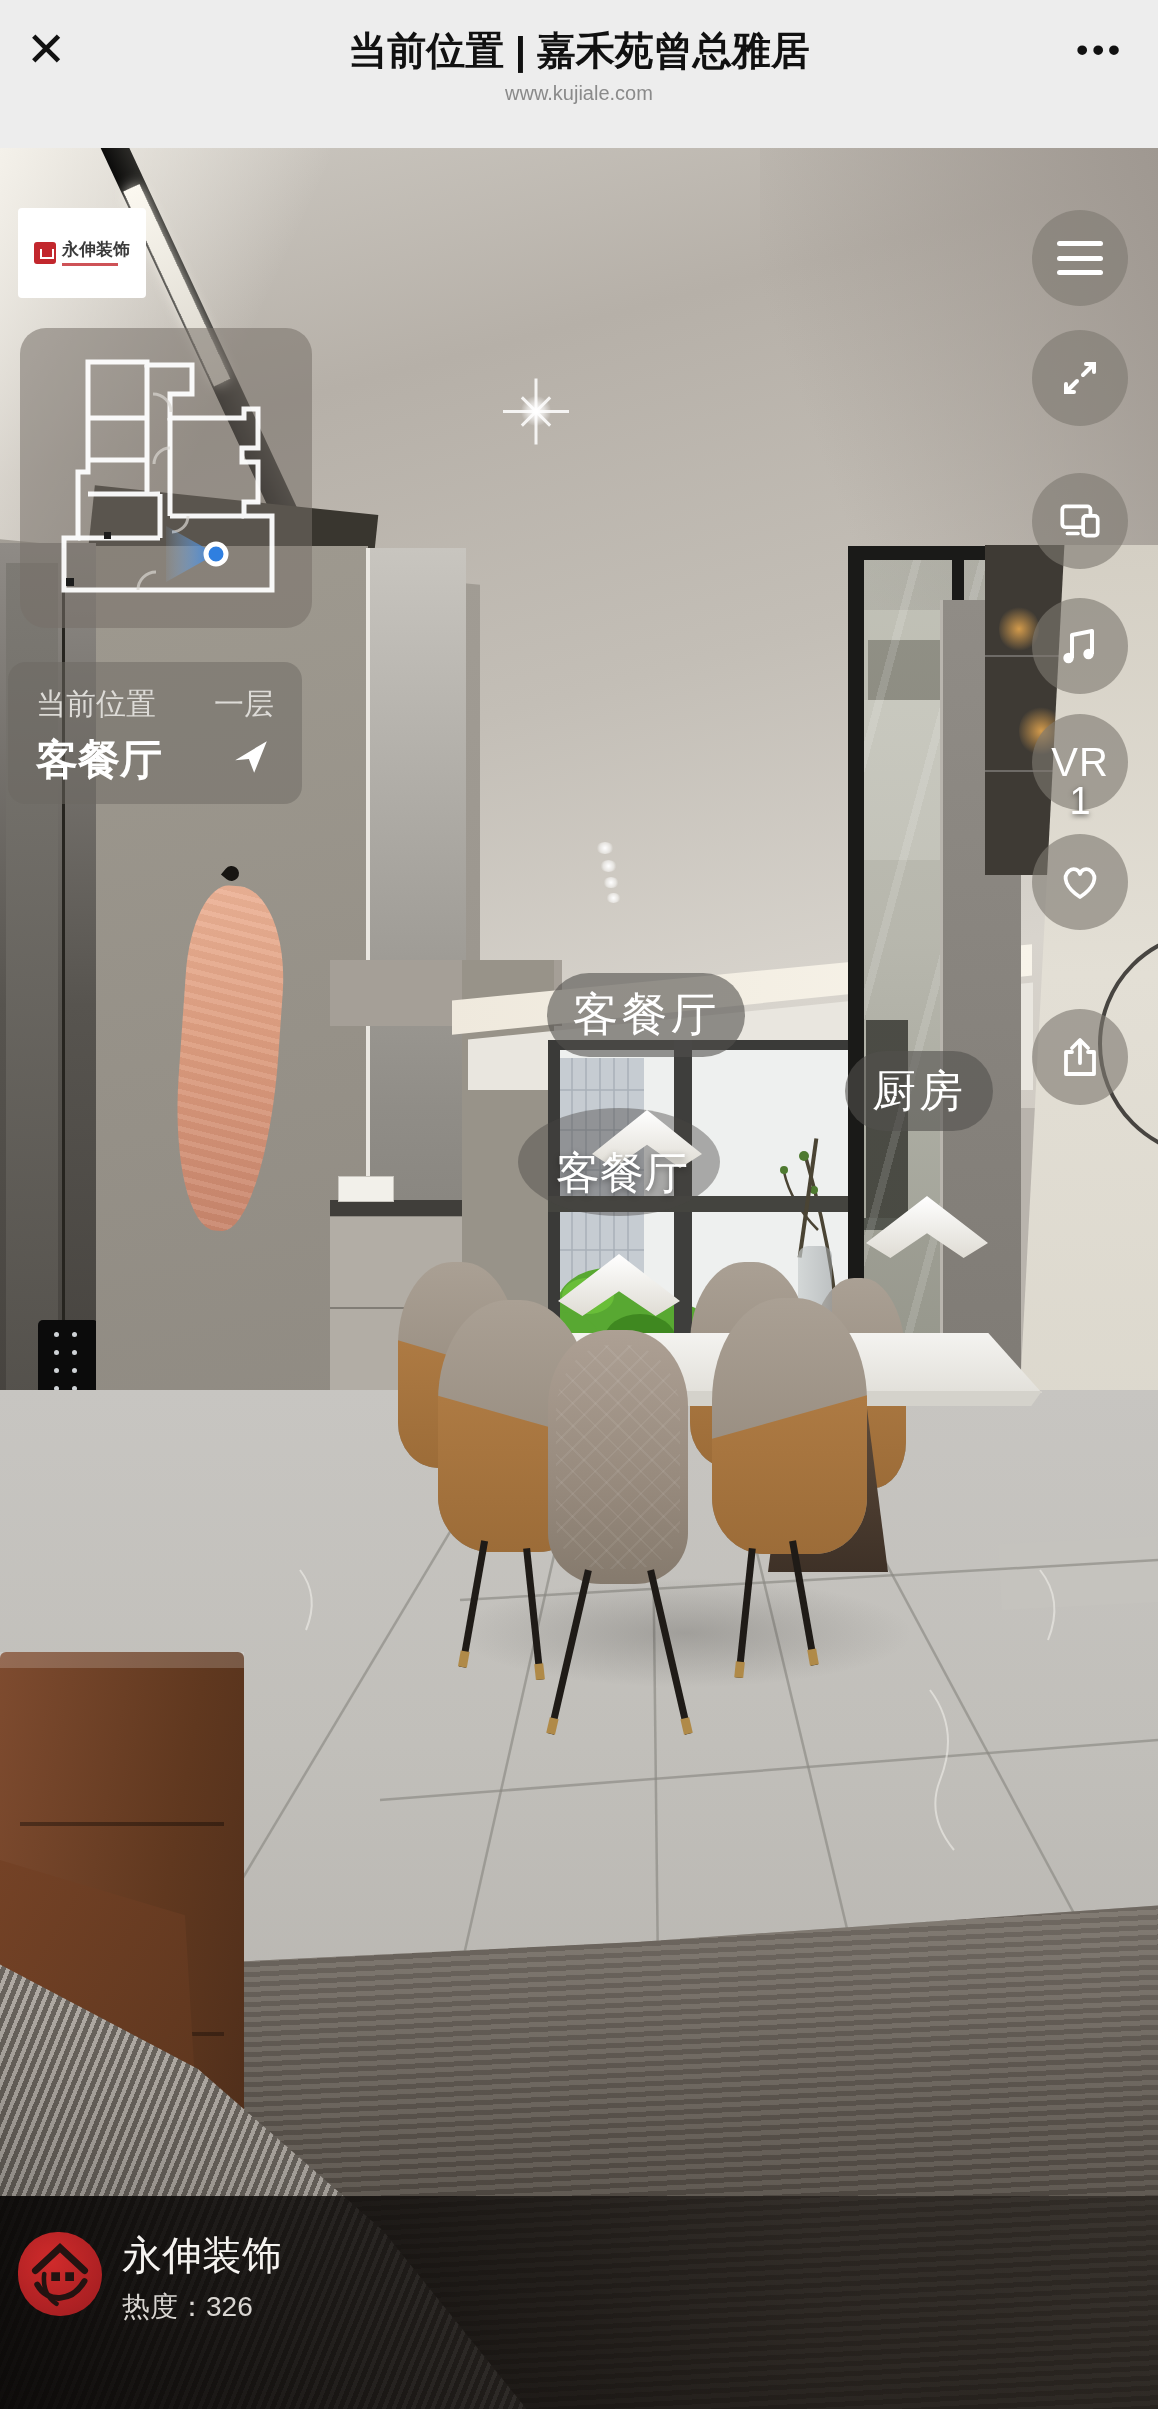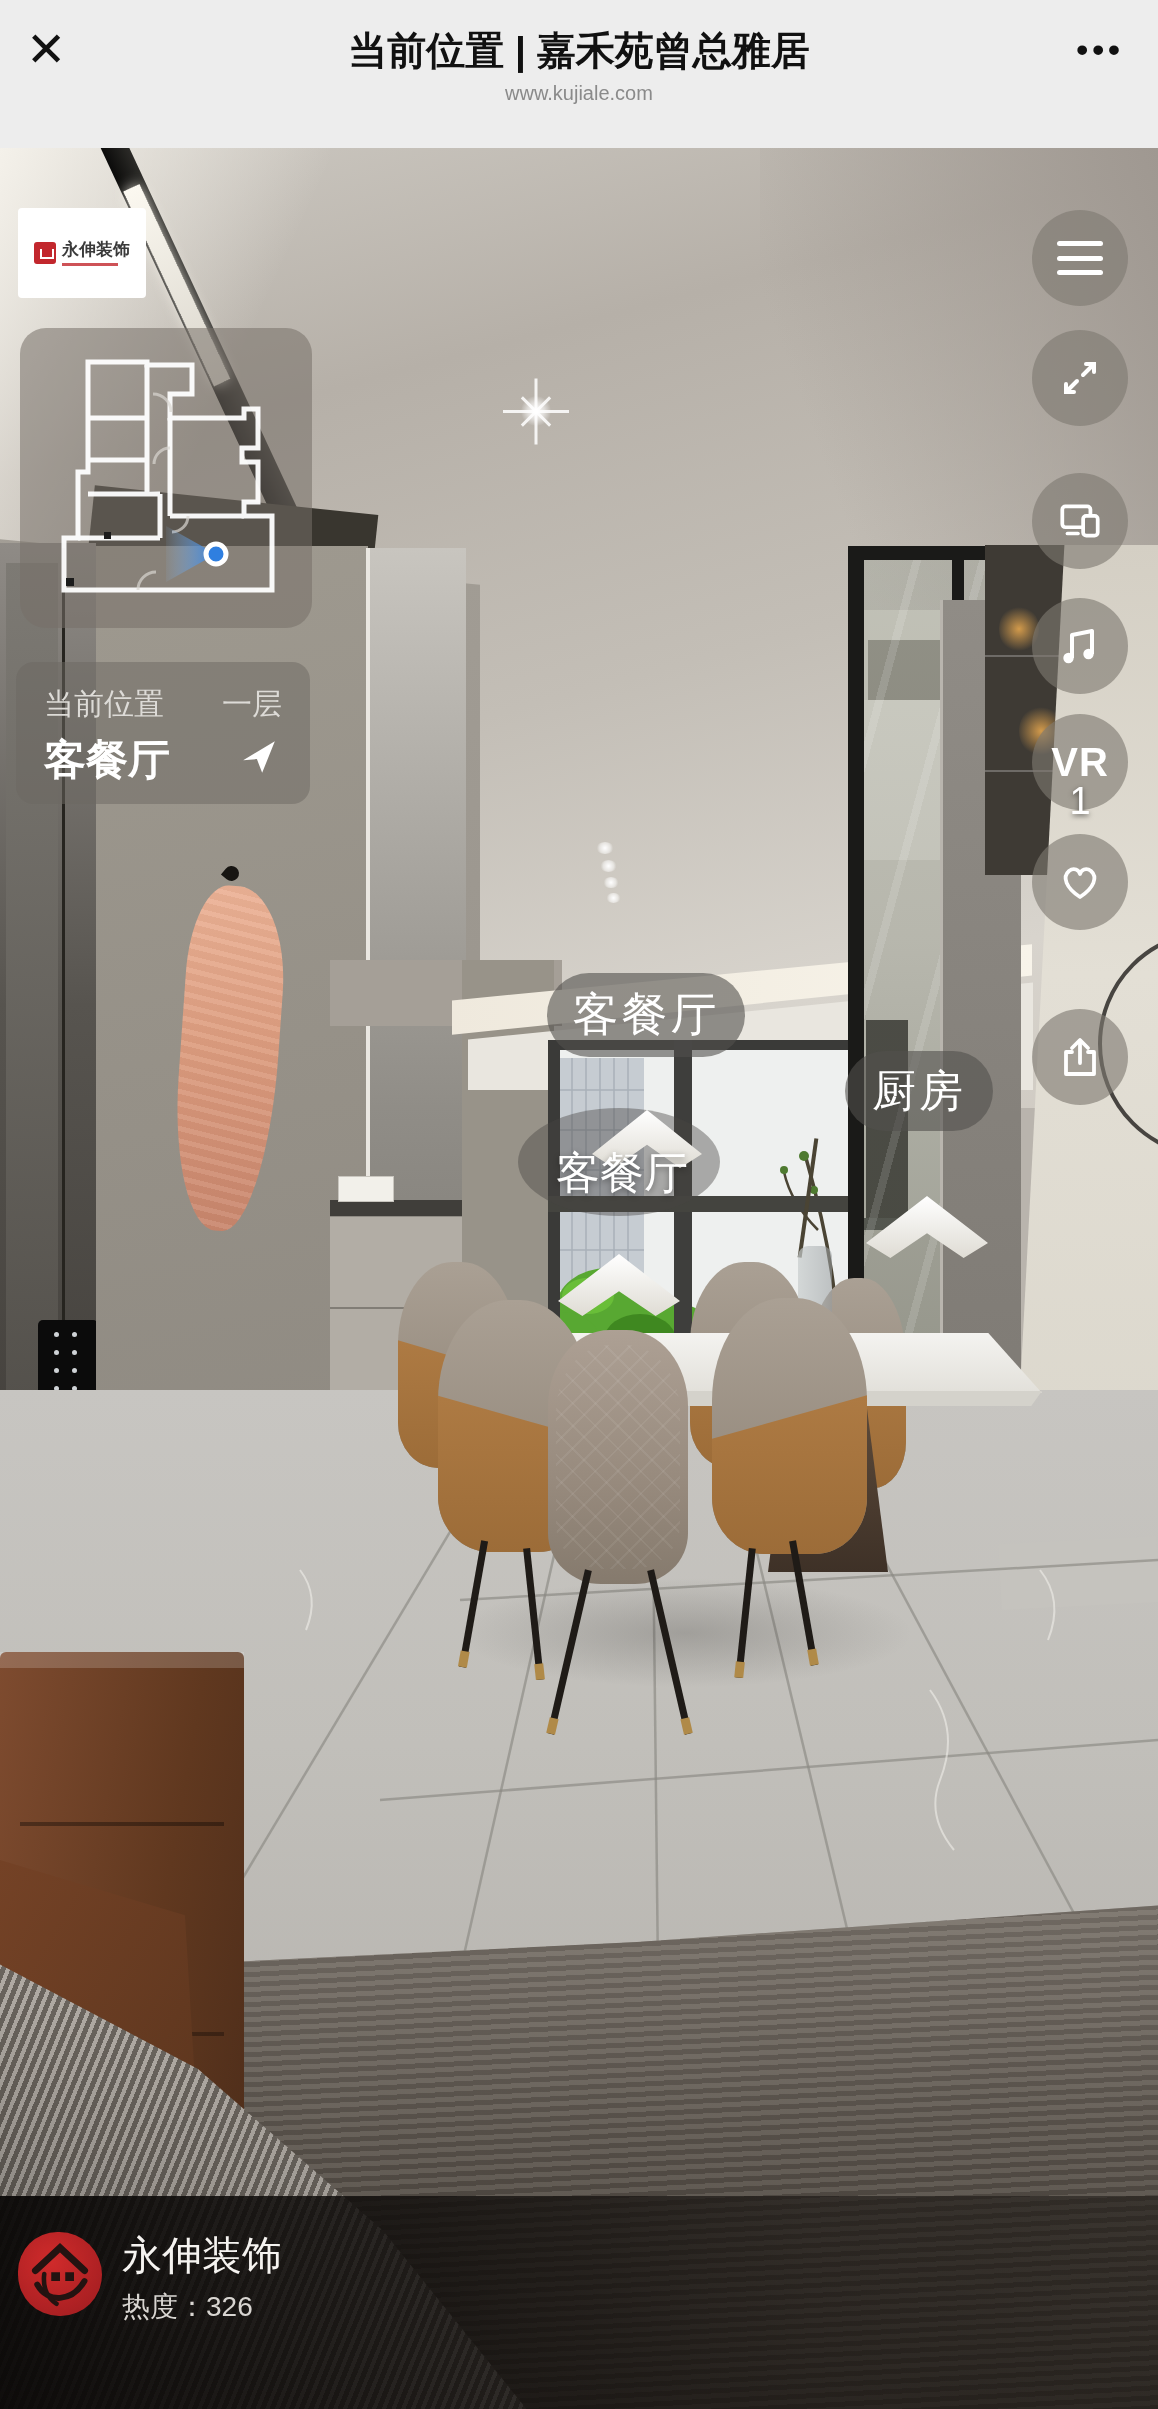--- a/index.html
+++ b/index.html
@@ -152,33 +152,33 @@
 
   
   .logo-card{position:absolute;left:18px;top:208px;width:128px;height:90px;background:#fff;border-radius:4px;z-index:20;
     display:flex;align-items:center;justify-content:center;gap:6px;}
   .logo-sq{width:22px;height:22px;background:#c2272d;border-radius:3px;position:relative;}
   .logo-sq:after{content:"";position:absolute;left:6px;top:7px;width:10px;height:8px;border:2px solid #fff;border-top:none;}
   .logo-txt{font-size:17px;font-weight:700;color:#3a3a3a;line-height:1.15;}
   .logo-sub{width:56px;height:3px;background:rgba(194,39,45,.8);margin-top:3px;}
   .plan-panel{position:absolute;left:20px;top:328px;width:292px;height:300px;border-radius:26px;
     background:rgba(118,112,104,.55);z-index:20;}
-  .loc-panel{position:absolute;left:16px;top:662px;width:294px;height:142px;border-radius:18px;
+  .loc-panel{position:absolute;left:8px;top:662px;width:294px;height:142px;border-radius:18px;
     background:rgba(108,104,98,.5);z-index:20;color:#fff;}
   .loc-row1{position:absolute;left:28px;right:28px;top:22px;display:flex;justify-content:space-between;
     font-size:30px;color:#dddbd7;}
   .loc-room{position:absolute;left:28px;top:70px;font-size:42px;font-weight:700;color:#fff;}
   .loc-nav{position:absolute;right:32px;top:76px;width:38px;height:38px;}
 
   
   .tb{position:absolute;left:1032px;width:96px;height:96px;border-radius:50%;z-index:20;
     background:rgba(126,121,113,.62);display:flex;align-items:center;justify-content:center;}
   .tb-bars{width:46px;height:34px;display:flex;flex-direction:column;justify-content:space-between;}
   .tb-bars i{display:block;height:5px;border-radius:3px;background:#fff;}
-  .tb-vr{color:#fff;font-size:40px;font-weight:700;letter-spacing:1px;}
+  .tb-vr{color:#fff;font-size:40px;font-weight:400;letter-spacing:1px;}
   .like-count{position:absolute;left:1032px;top:780px;width:96px;text-align:center;z-index:20;
     color:#fff;font-size:38px;text-shadow:0 2px 5px rgba(0,0,0,.5);}
 
   
   .products-btn{position:absolute;left:938px;top:2065px;width:190px;height:94px;border-radius:47px;z-index:25;
     border:3px solid rgba(255,255,255,.8);background:rgba(75,71,66,.35);
     display:flex;align-items:center;justify-content:center;color:#fff;font-size:38px;letter-spacing:4px;}
   .footer{position:absolute;left:0;top:2196px;width:1158px;height:213px;z-index:30;
     background:linear-gradient(90deg,rgba(10,8,7,.94) 0%,rgba(16,13,11,.8) 38%,rgba(24,20,17,.62) 70%,rgba(28,24,20,.55) 100%);}
   .stamp{position:absolute;left:18px;top:36px;width:84px;height:84px;border-radius:48% 52% 50% 50%;

